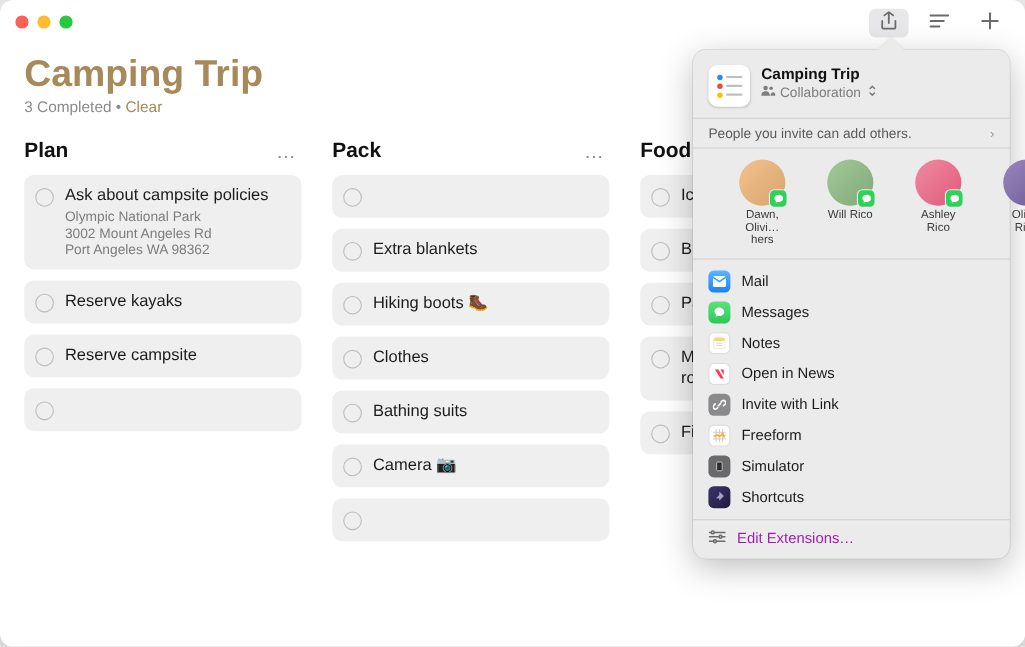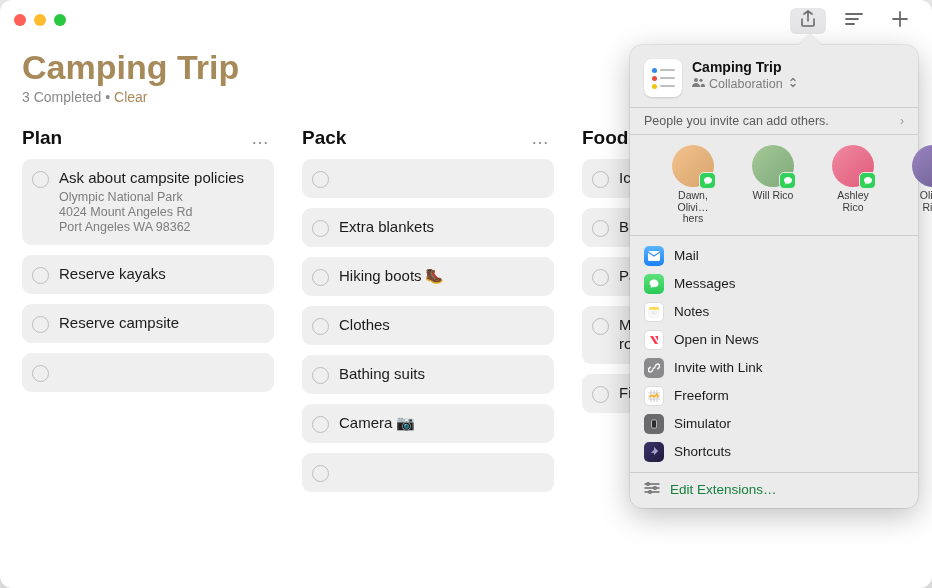--- a/index.html
+++ b/index.html
@@ -216,21 +216,21 @@
   font-size: 13.5px;
   color: #1b1b1b;
 }
 .app-icon { width: 20px; height: 20px; border-radius: 5px; display:flex; align-items:center; justify-content:center; flex-shrink:0;}
 .edit-row {
   display: flex;
   align-items: center;
   gap: 10px;
   padding: 8px 14px 4px 14px;
   font-size: 13.5px;
-  color: #15803d;
+  color: #a21caf;
   cursor: pointer;
 }
 </style>
 </head>
 <body>
 
 <div class="window">
 
   <div class="titlebar">
     <div class="traffic-lights">
@@ -278,21 +278,21 @@
         <div class="col-head">
           <div class="col-title">Plan</div>
           <div class="ellipsis">…</div>
         </div>
         <div class="items">
           <div class="item">
             <div class="circle"></div>
             <div>
               <div class="item-text">Ask about campsite policies</div>
               <div class="item-sub">Olympic National Park
-4024 Mount Angeles Rd
+3002 Mount Angeles Rd
 Port Angeles WA 98362</div>
             </div>
           </div>
           <div class="item">
             <div class="circle"></div>
             <div class="item-text">Reserve kayaks</div>
           </div>
           <div class="item">
             <div class="circle"></div>
             <div class="item-text">Reserve campsite</div>

